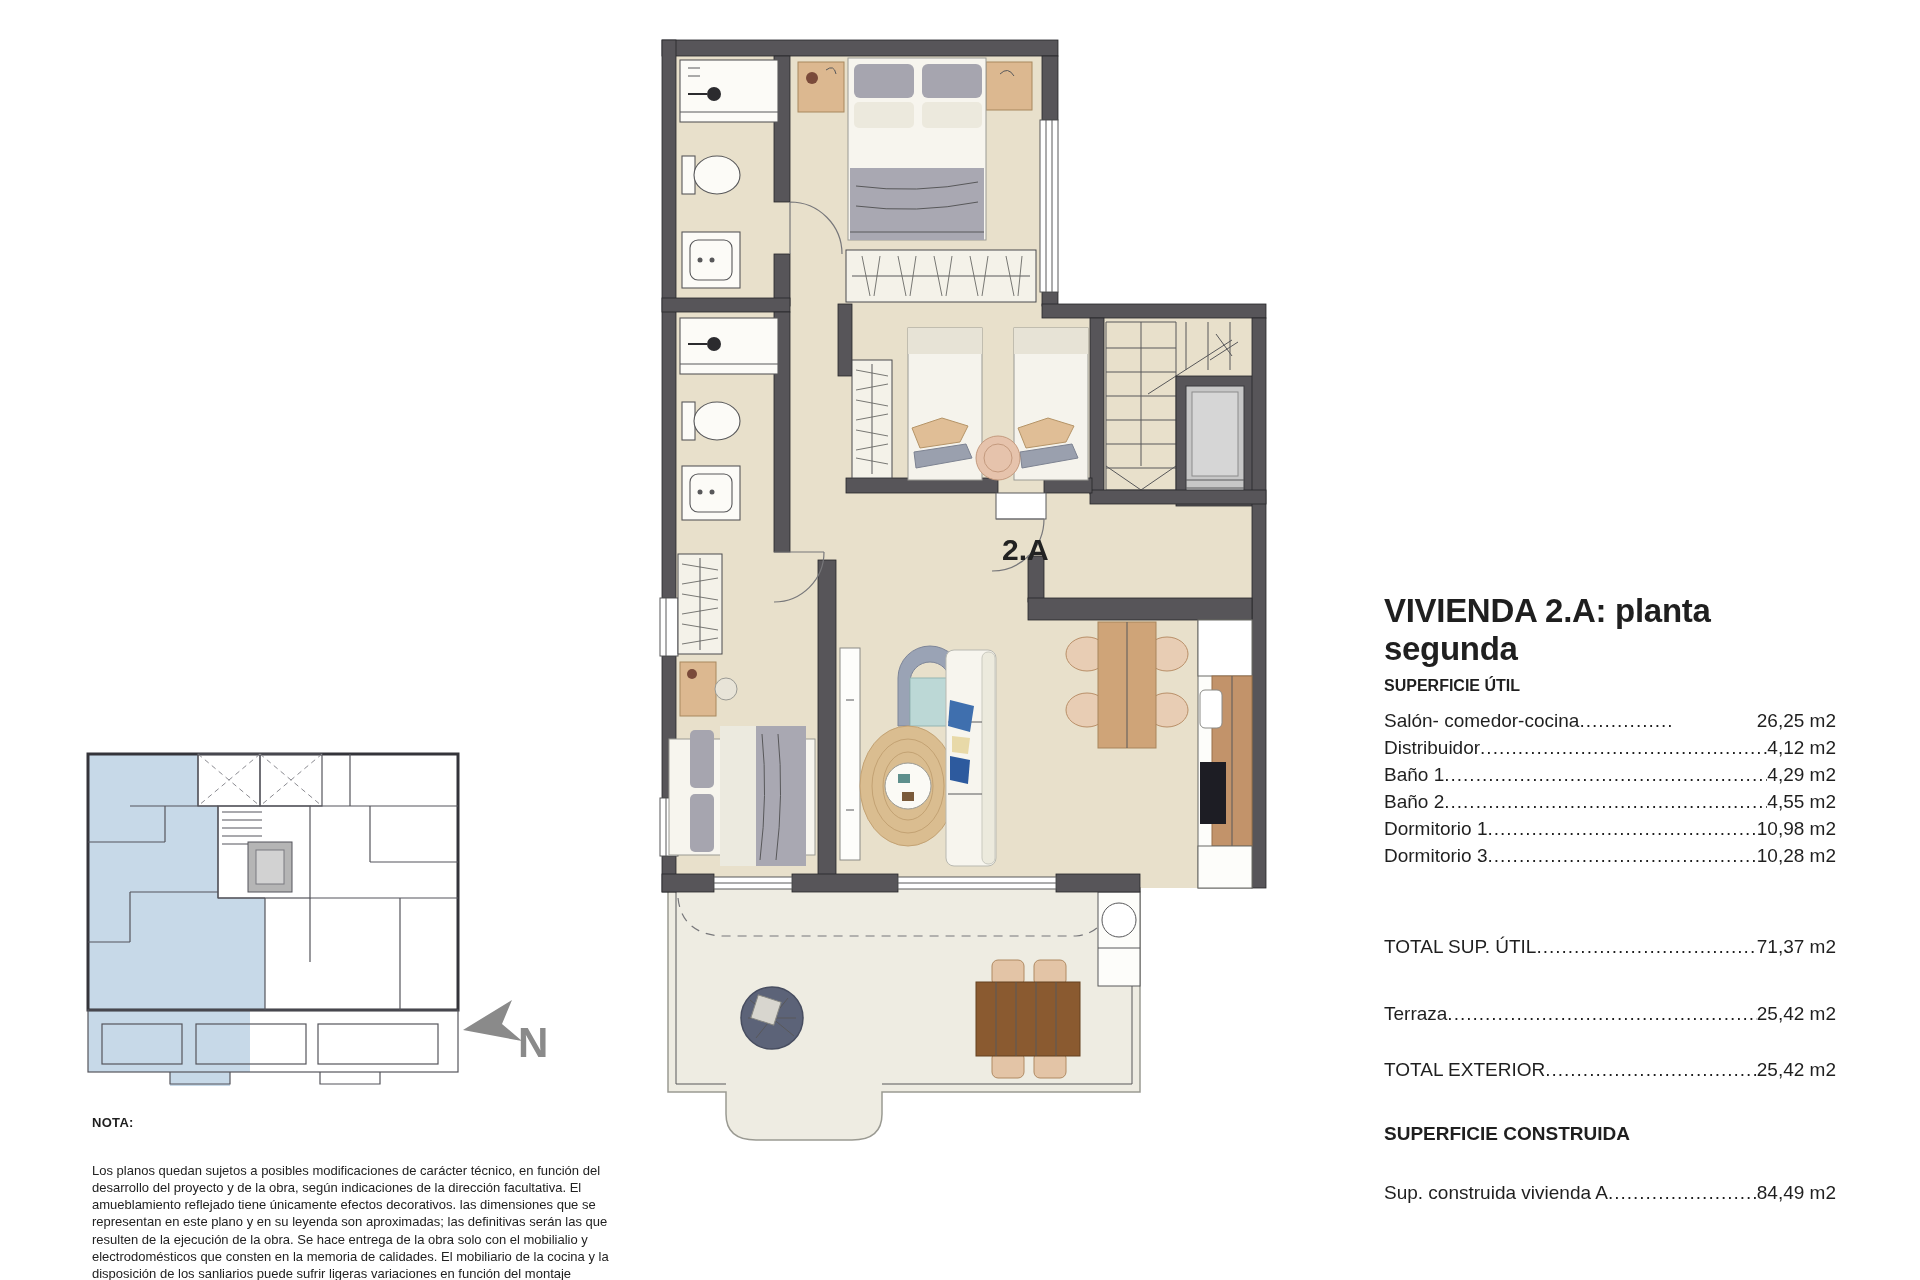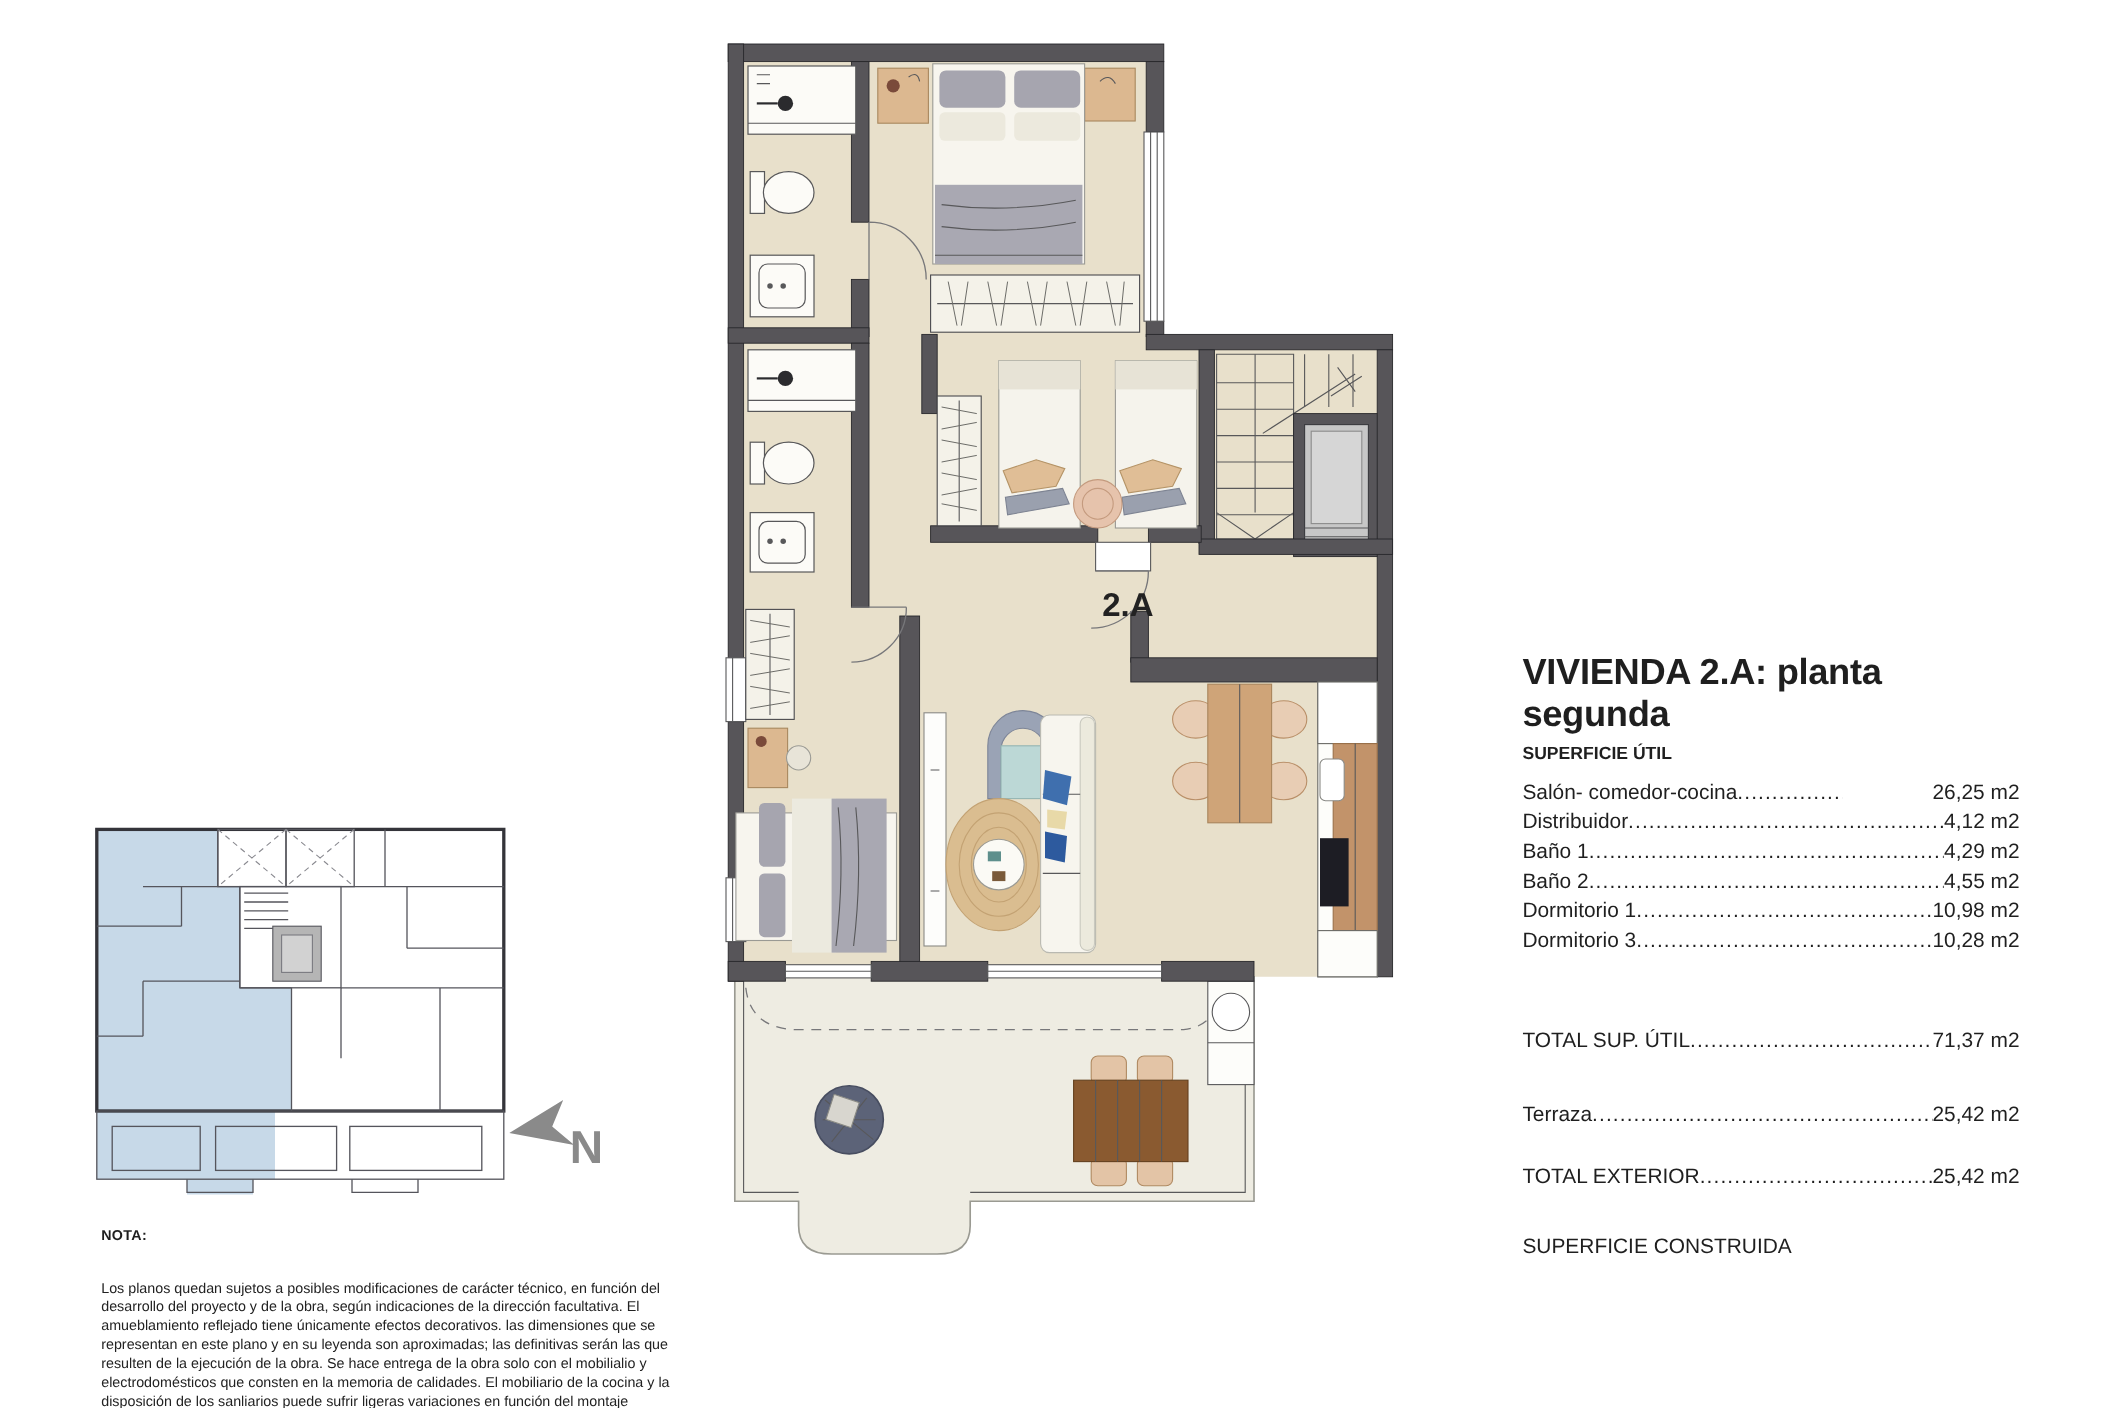--- a/index.html
+++ b/index.html
@@ -28,21 +28,21 @@
   .kp-blue{fill:var(--blue);opacity:.8}
   .north-n{font:bold 42px "Liberation Sans",sans-serif;fill:var(--arrow)}
   
   #note{left:92px;top:1115px;width:535px}
   #note h4{font-size:13px;letter-spacing:.3px;margin-bottom:32px}
   #note p{font-size:13px;line-height:1.32;color:#222}
   
   #info{left:1384px;top:592px;width:452px}
   .title{font-size:33px;font-weight:700;letter-spacing:-.3px;margin-bottom:9px}
   .sec{font-size:16px;font-weight:bold;margin-bottom:12px}
-  .sec2{font-size:19px;font-weight:normal}
+  .sec2{font-size:19px;font-weight:bold}
   .lrow{display:flex;align-items:center;font-size:19px;line-height:27px;width:100%}
   .lrow .dots{flex:1;overflow:hidden;white-space:nowrap;letter-spacing:1px}
   .lrow .dots::after{content:"......................................................................................................"}
   .lrow .dots.short{flex:0 1 auto;max-width:96px}
   .lrow .spacer{flex:1}
   .val{white-space:nowrap}
   .mt-total{margin-top:64px}
   .mt-terr{margin-top:40px}
   .mt-ext{margin-top:29px}
   .mt-sc{margin-top:40px}
@@ -377,13 +377,18 @@
       <span class="dots"></span>
       <span class="val">25,42 m2</span>
   </div>
   <div class="lrow mt-ext">
     <span>TOTAL EXTERIOR</span>
       <span class="dots"></span>
       <span class="val">25,42 m2</span>
   </div>
 
   <div class="sec2 mt-sc">SUPERFICIE CONSTRUIDA</div>
+  <div class="lrow mt-cons">
+    <span>Sup. construida vivienda A</span>
+      <span class="dots"></span>
+      <span class="val">84,49 m2</span>
+  </div>
 </div>
 
 </body></html>

